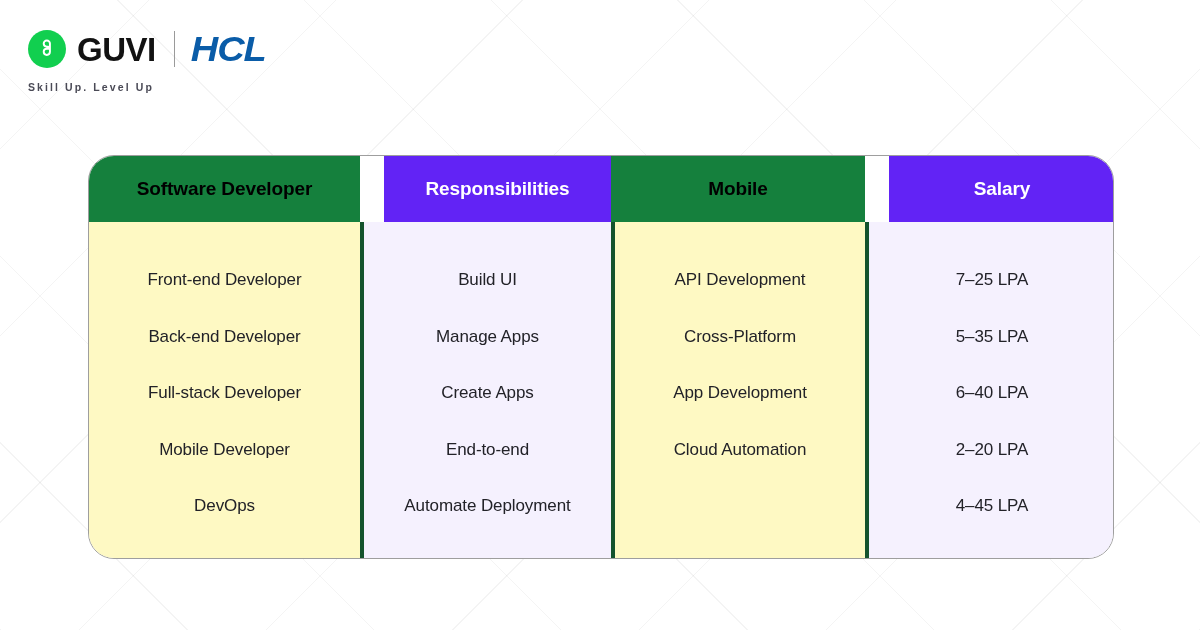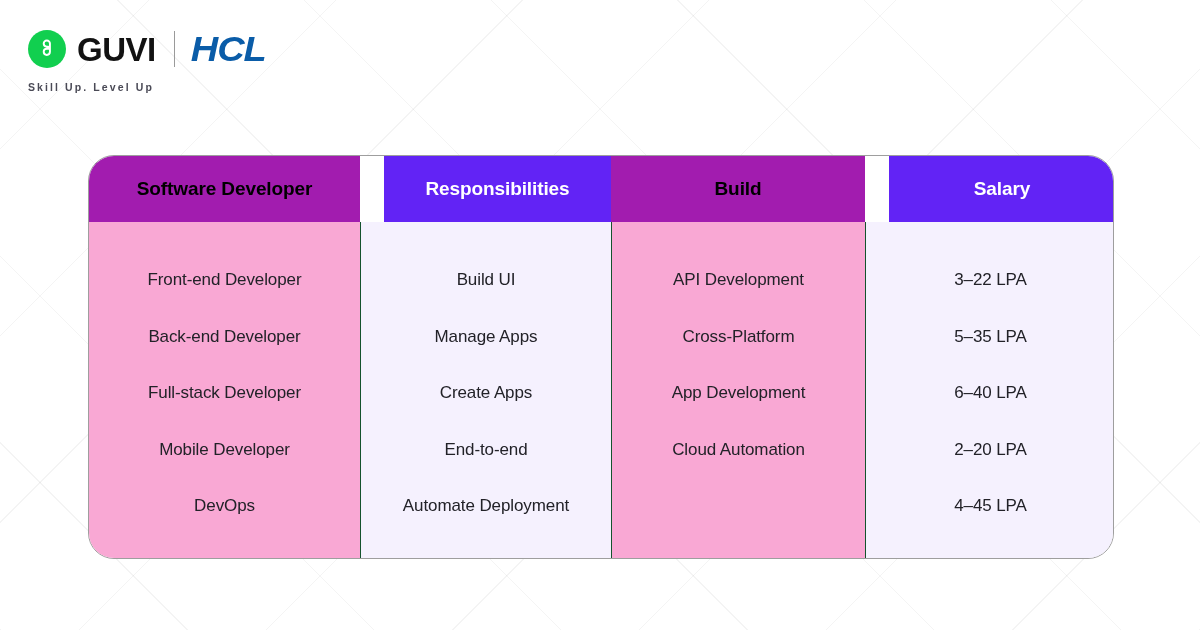--- a/index.html
+++ b/index.html
@@ -106,31 +106,31 @@
   }
 
   .th {
     display: flex;
     align-items: center;
     justify-content: center;
     font-size: 19px;
     font-weight: bold;
     letter-spacing: -0.1px;
   }
-  .th.green { background: #a21caf; color: #000000; }
+  .th.green { background: #15803d; color: #000000; }
   .th.purple { background: #6223f5; color: #ffffff; margin-left: 24px; }
 
   .col-body {
     display: flex;
     flex-direction: column;
     padding-top: 30px;
   }
-  .col-body.plain { background: #f9a8d4; align-items: center; }
+  .col-body.plain { background: #fef9c3; align-items: center; }
   .col-body.tint  { background: #f5f1fe; }
-  .col-body.ruled { border-left: 1px solid #14532d; }
+  .col-body.ruled { border-left: 4px solid #14532d; }
 
   .cell {
     height: 56.5px;
     display: flex;
     align-items: center;
     justify-content: center;
     font-size: 17px;
     color: #222228;
     letter-spacing: -0.1px;
     white-space: nowrap;
@@ -156,21 +156,21 @@
   </div>
 
   <div class="brand-tagline">Skill Up. Level Up</div>
 </div>
 
 <div class="table-card">
   <div class="table-grid">
 
     <div class="th green">Software Developer</div>
     <div class="th purple">Responsibilities</div>
-    <div class="th green">Build</div>
+    <div class="th green">Mobile</div>
     <div class="th purple">Salary</div>
 
     <div class="col-body plain">
       <div class="cell">Front-end Developer</div>
       <div class="cell">Back-end Developer</div>
       <div class="cell">Full-stack Developer</div>
       <div class="cell">Mobile Developer</div>
       <div class="cell">DevOps</div>
     </div>
 
@@ -183,21 +183,21 @@
     </div>
 
     <div class="col-body plain ruled">
       <div class="cell">API Development</div>
       <div class="cell">Cross-Platform</div>
       <div class="cell">App Development</div>
       <div class="cell">Cloud Automation</div>
     </div>
 
     <div class="col-body tint ruled">
-      <div class="cell">3–22 LPA</div>
+      <div class="cell">7–25 LPA</div>
       <div class="cell">5–35 LPA</div>
       <div class="cell">6–40 LPA</div>
       <div class="cell">2–20 LPA</div>
       <div class="cell">4–45 LPA</div>
     </div>
 
   </div>
 </div>
 
 </body></html>

